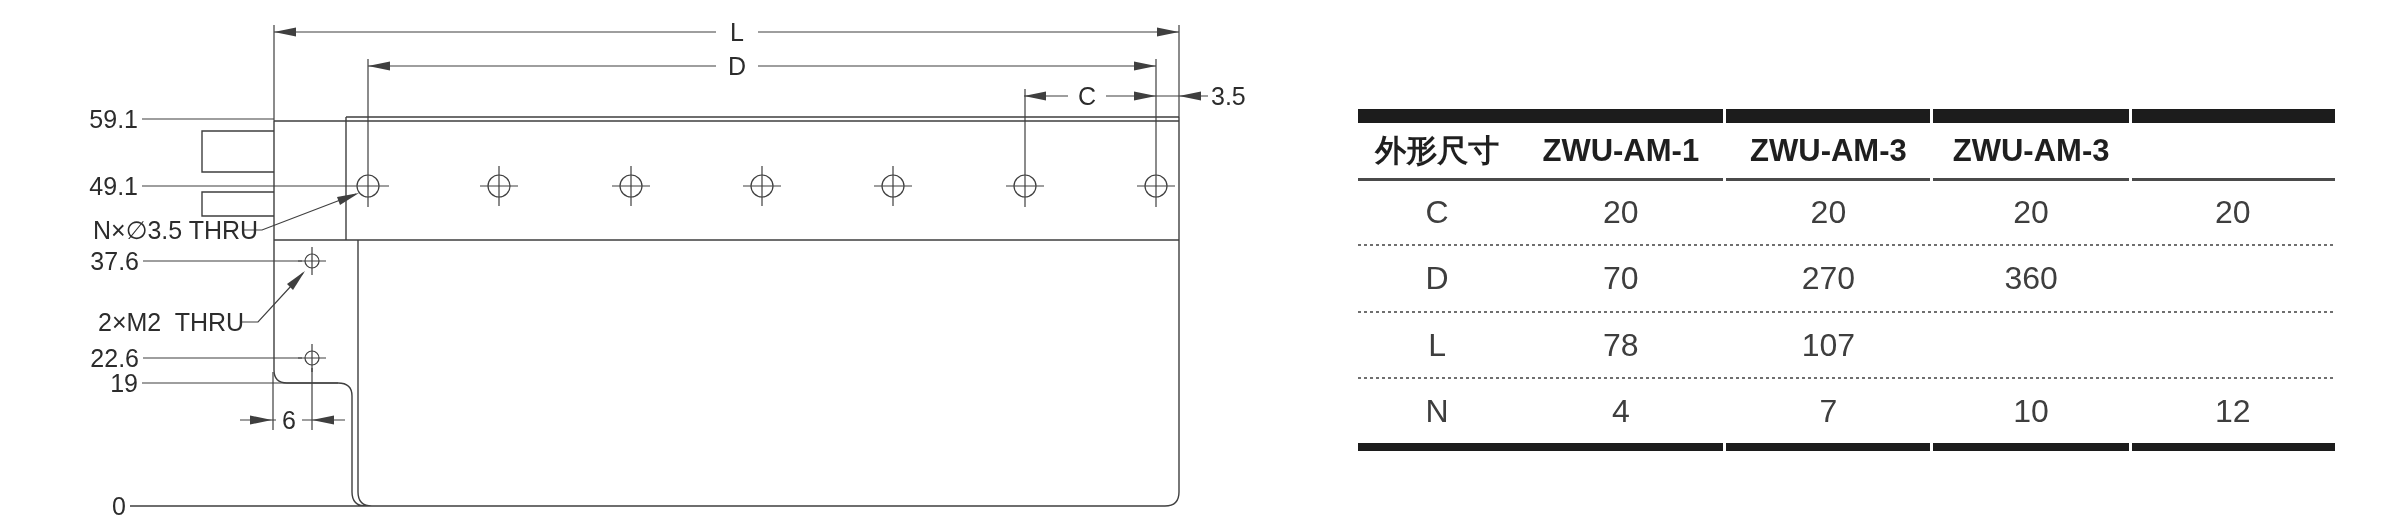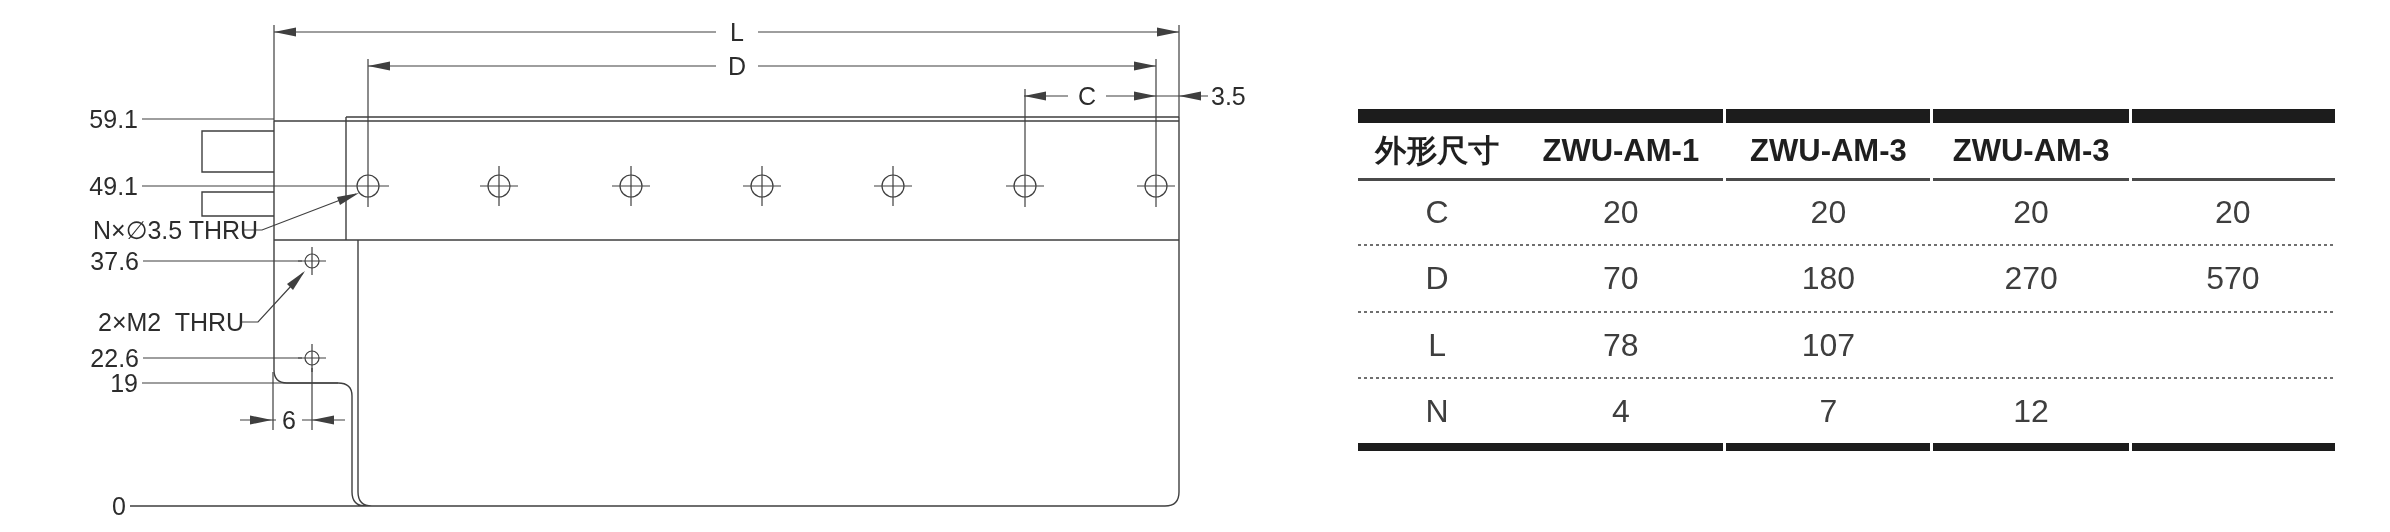--- a/index.html
+++ b/index.html
@@ -177,37 +177,37 @@
     <div>20</div>
     <div>20</div>
     <div>20</div>
     <div>20</div>
   </div>
   <div class="dotted-sep"></div>
 
   <div class="trow data-row row-d">
     <div>D</div>
     <div>70</div>
-    <div>180</div>
     <div>270</div>
-    <div>570</div>
+    <div>360</div>
   </div>
   <div class="dotted-sep"></div>
 
   <div class="trow data-row row-l">
     <div>L</div>
     <div>78</div>
     <div>107</div>
   </div>
   <div class="dotted-sep"></div>
 
   <div class="trow data-row row-n">
     <div>N</div>
     <div>4</div>
     <div>7</div>
+    <div>10</div>
     <div>12</div>
   </div>
 
   <div class="bar bar-bottom">
     <div class="seg s1"></div>
     <div class="seg s2"></div>
     <div class="seg s3"></div>
     <div class="seg s4"></div>
   </div>
 

